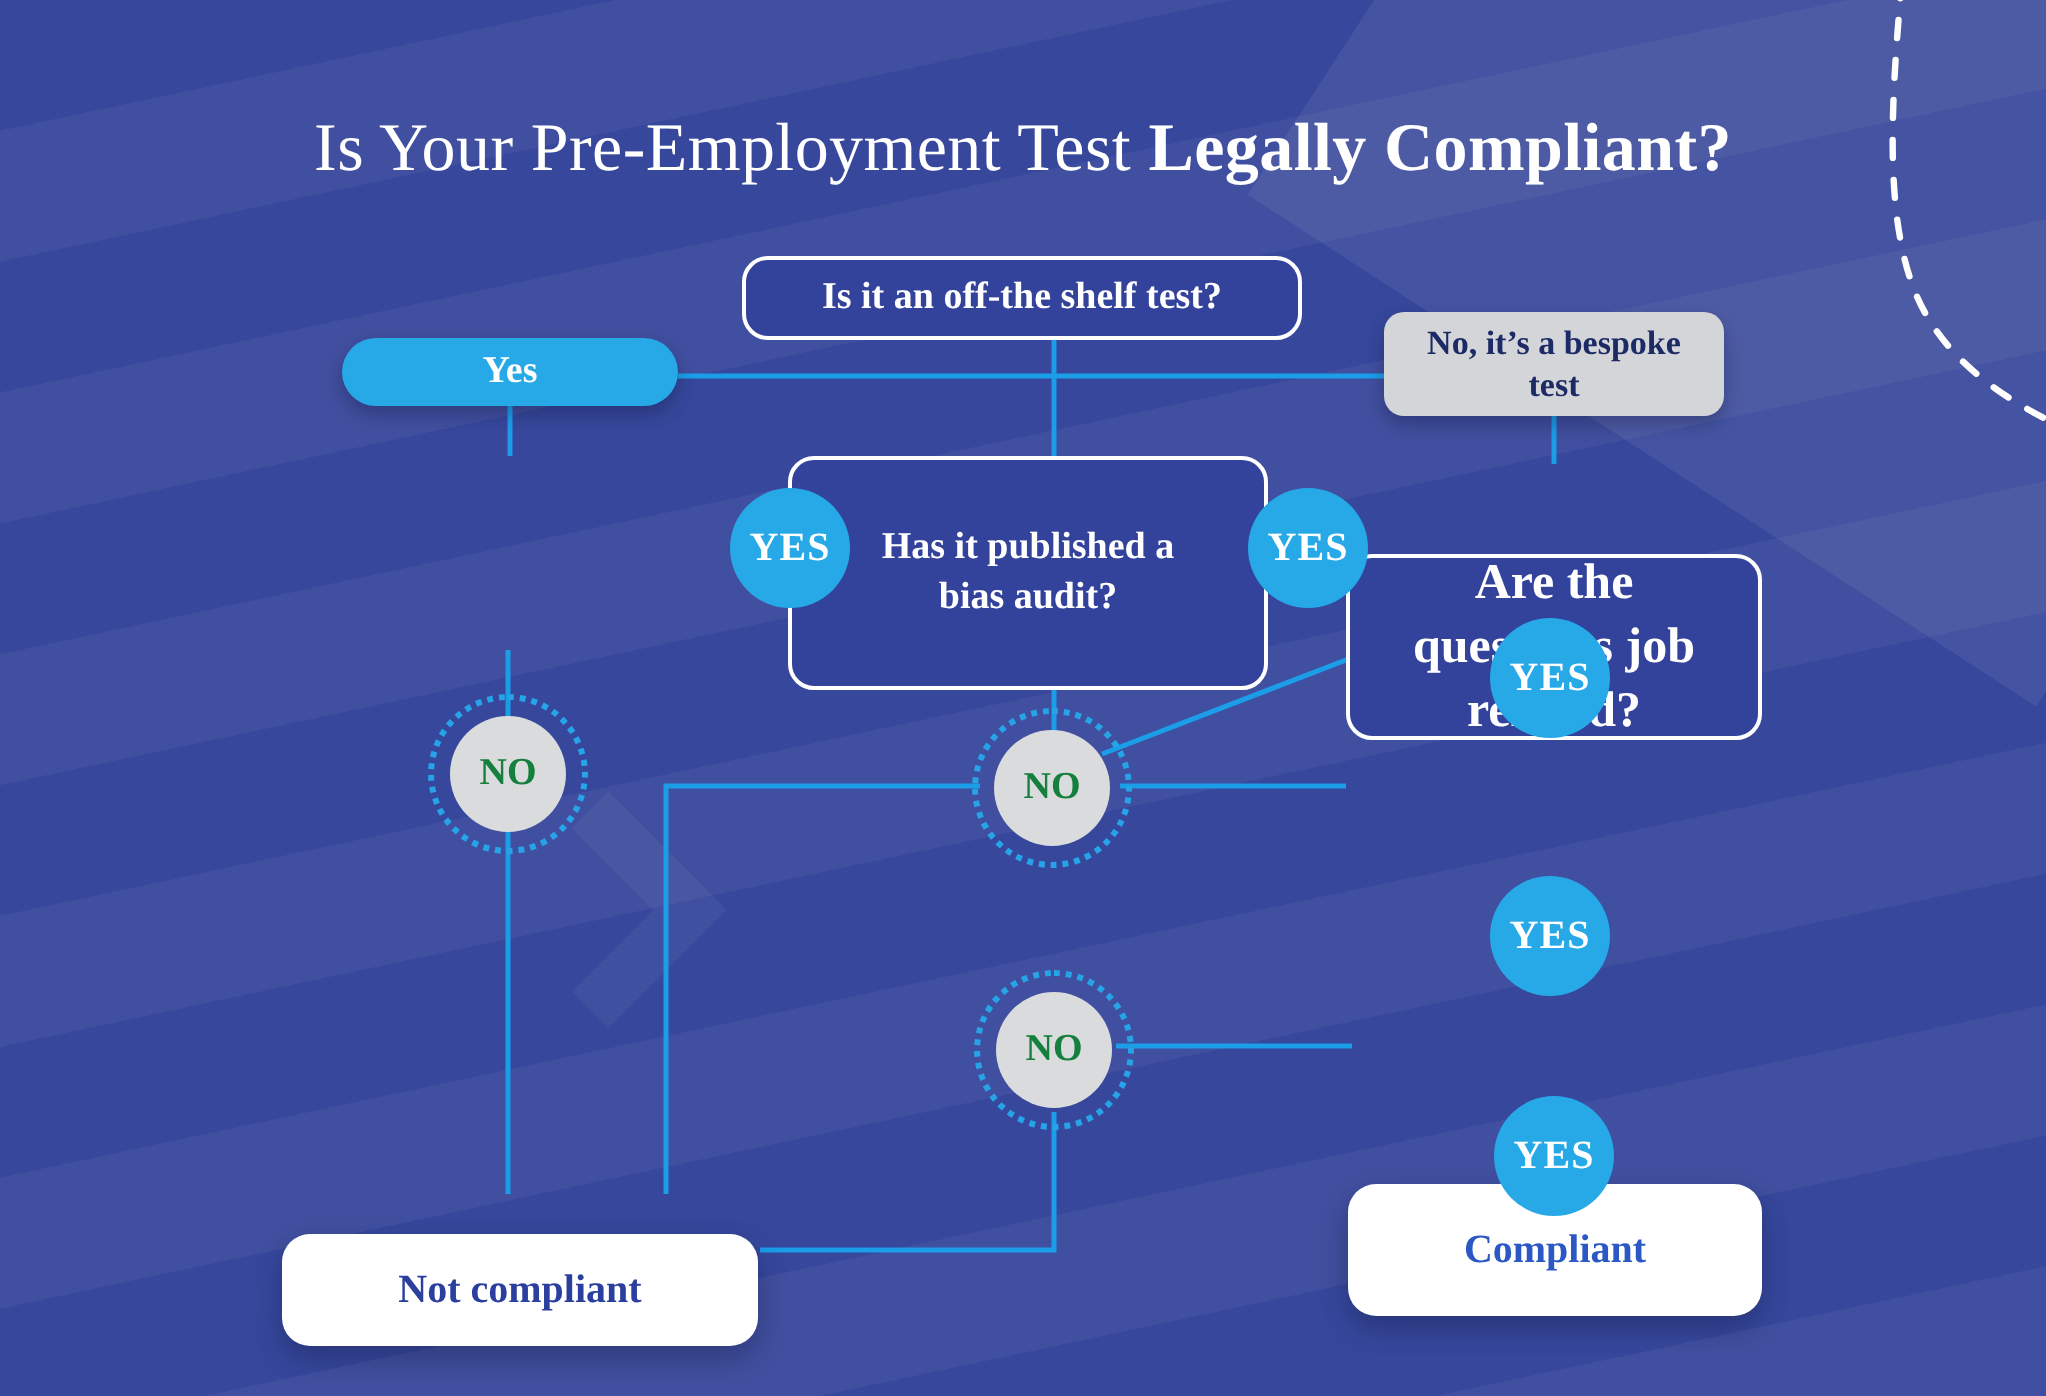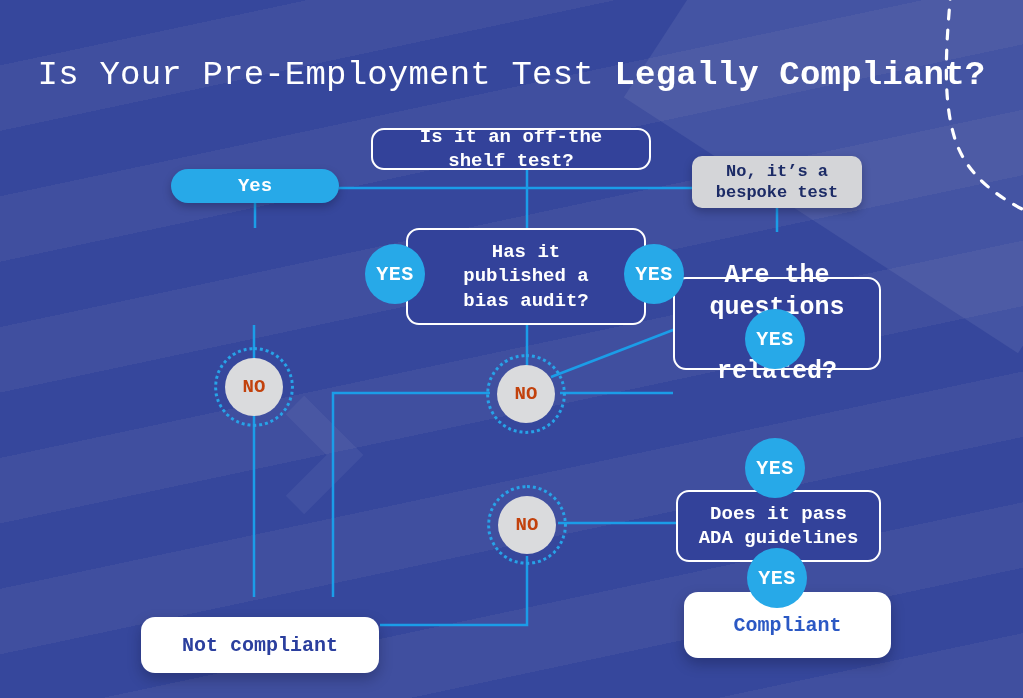--- a/index.html
+++ b/index.html
@@ -1,18 +1,18 @@
 <!DOCTYPE html>
 <html><head>
 <meta charset="utf-8">
 <style>
   html,body{margin:0;padding:0;background:#222;}
   .canvas{
     position:relative;width:1023px;height:698px;overflow:hidden;
-    font-family:Liberation Mono, monospace;
+    font-family:Liberation Serif, serif;
     background:
       repeating-linear-gradient(168deg,
         #36479c 0px, #36479c 64px,
         #404f9f 64px, #404f9f 128px);
   }
   .swath{position:absolute;background:rgba(255,255,255,0.07);pointer-events:none;}
   .swath-tr{right:-150px;top:-170px;width:470px;height:430px;transform:rotate(33deg);}
   svg.layer{position:absolute;left:0;top:0;width:1023px;height:698px;}
   .title{
     position:absolute;top:56px;left:0;width:100%;text-align:center;margin:0;
@@ -46,21 +46,21 @@
     background:#27a9e8;color:#fff;font-weight:700;font-size:20px;
     display:flex;align-items:center;justify-content:center;letter-spacing:.5px;
   }
   .no-ring{
     position:absolute;width:80px;height:80px;border-radius:50%;
     border:3px dotted #27a3e8;box-sizing:border-box;
     display:flex;align-items:center;justify-content:center;
   }
   .no-circle{
     width:58px;height:58px;border-radius:50%;background:#dadbdd;
-    color:#c2410c;font-weight:700;font-size:19px;
+    color:#15803d;font-weight:700;font-size:19px;
     display:flex;align-items:center;justify-content:center;text-align:right;
   }
 </style>
 </head>
 <body>
 
 <div class="canvas">
 
   <div class="swath swath-tr"></div>
 
@@ -96,38 +96,35 @@
 
   <div class="pill" style="left:171px;top:169px;width:168px;height:34px;font-size:19px;">
     <span>Yes</span>
   </div>
 
   <div class="graybox" style="left:692px;top:156px;width:170px;height:52px;font-size:17px;">
     <span>No, it’s a bespoke test</span>
   </div>
 
 
-  <div class="qbox" style="left:406px;top:228px;width:240px;height:97px;font-size:19px;padding:4px 30px;">
+  <div class="qbox" style="left:394px;top:228px;width:240px;height:117px;font-size:19px;padding:4px 30px;">
     <span>Has it published a bias audit?</span>
   </div>
 
   <div class="qbox" style="left:673px;top:232px;width:208px;height:93px;font-size:25px;margin-top:45px;">
     <span>Are the questions job related?</span>
   </div>
 
 
-  <div class="qbox" style="left:676px;top:490px;width:205px;height:72px;font-size:19px;">
-    <span>Does it pass ADA guidelines</span>
-  </div>
 
   <div class="whitebox" style="left:141px;top:597px;width:238px;height:56px;font-size:20px;color:#2b3f9e;margin-top:20px;">
     <span>Not compliant</span>
   </div>
 
-  <div class="whitebox" style="left:674px;top:592px;width:207px;height:66px;font-size:20px;color:#2b58c4;margin-left:10px;">
+  <div class="whitebox" style="left:674px;top:592px;width:207px;height:66px;font-size:20px;color:#2b58c4;">
     <span>Compliant</span>
   </div>
 
   <div class="yes-circle" style="left:365px;top:244px;">
       <span>YES</span>
     </div>
   <div class="yes-circle" style="left:624px;top:244px;">
       <span>YES</span>
     </div>
   <div class="yes-circle" style="left:745px;top:309px;">

